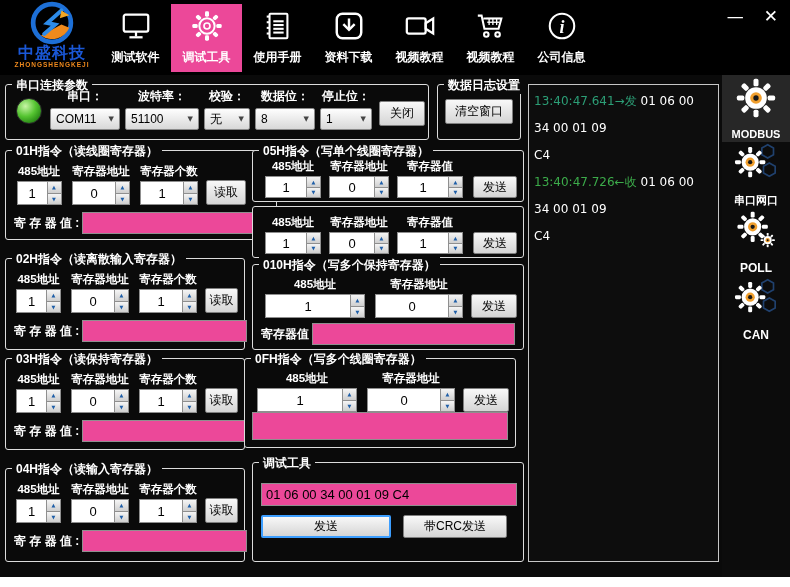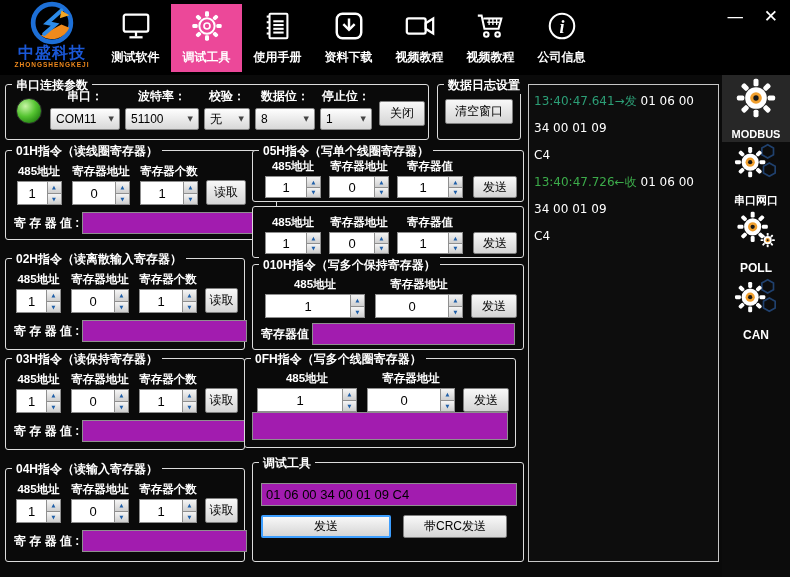--- a/index.html
+++ b/index.html
@@ -35,21 +35,21 @@
            display:flex; align-items:center; justify-content:space-between; padding:0 5px; font-size:12px; color:#000; cursor:pointer; }
   .caret { font-size:7px; color:#444; font-family:"DejaVu Sans", sans-serif; }
   .spin { display:flex; height:24px; }
   .spin-val { background:#fff; border:1px solid #8f8f8f; border-right:none; display:flex; align-items:center;
               justify-content:center; font-size:13px; color:#000; }
   .spin-btns { width:15px; display:flex; flex-direction:column; }
   .spin-btn { flex:1; background:linear-gradient(#f5f5f5,#cfcfcf); border:1px solid #8f8f8f; font-size:5px;
               color:#1f5fa8; display:flex; align-items:center; justify-content:center; cursor:pointer;
               font-family:"DejaVu Sans", sans-serif; }
   .spin-btn + .spin-btn { border-top:none; }
-  .txt { background:#a21caf; border:1px solid #8f8f8f; font-size:12px; color:#000; padding:0 4px;
+  .txt { background:#ec4899; border:1px solid #8f8f8f; font-size:12px; color:#000; padding:0 4px;
          font-family:"Liberation Sans", sans-serif; }
   .flabel { font-size:11.5px; font-weight:bold; color:#fff; white-space:nowrap; text-align:center; }
 
   
   .scol { position:absolute; top:3px; }
   .scol .flabel { margin-bottom:3px; font-size:12px; }
   .led { position:absolute; left:10px; top:13px; width:26px; height:26px; border-radius:50%;
          background:radial-gradient(circle at 35% 30%, #c8f5a6, #55c431 45%, #1d7a0f 85%);
          border:1px solid #2a2a2a; }
 

